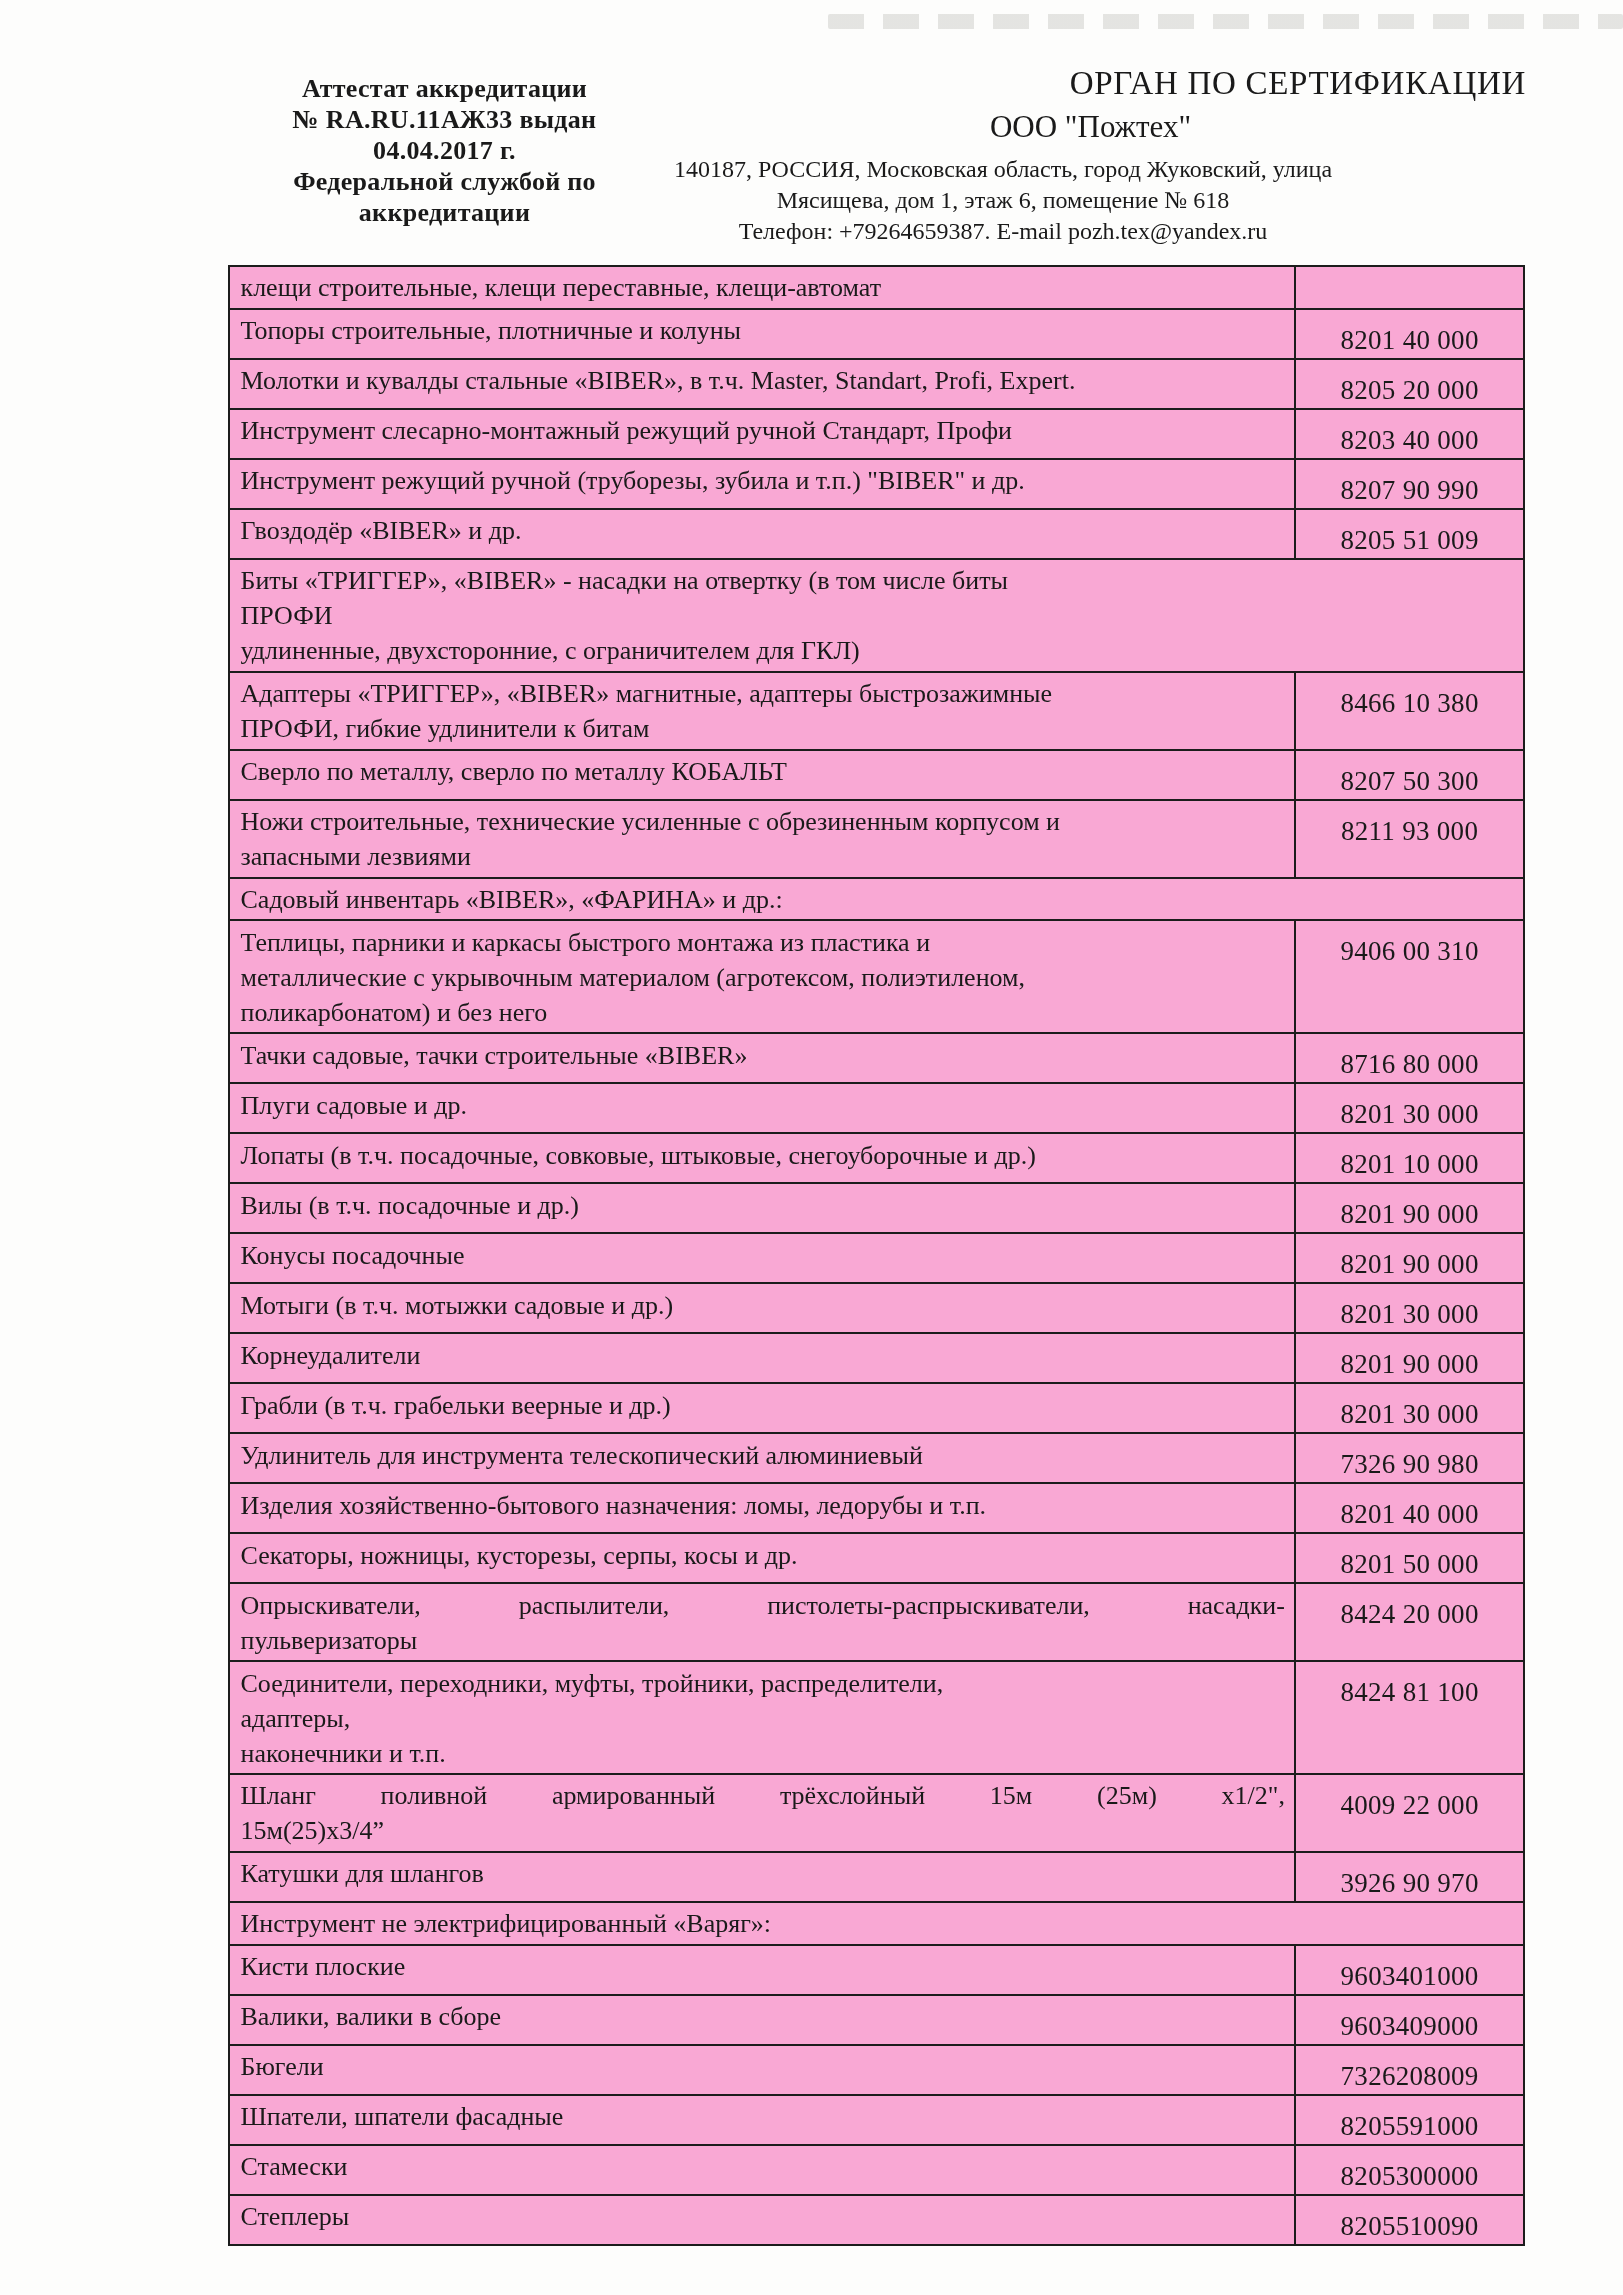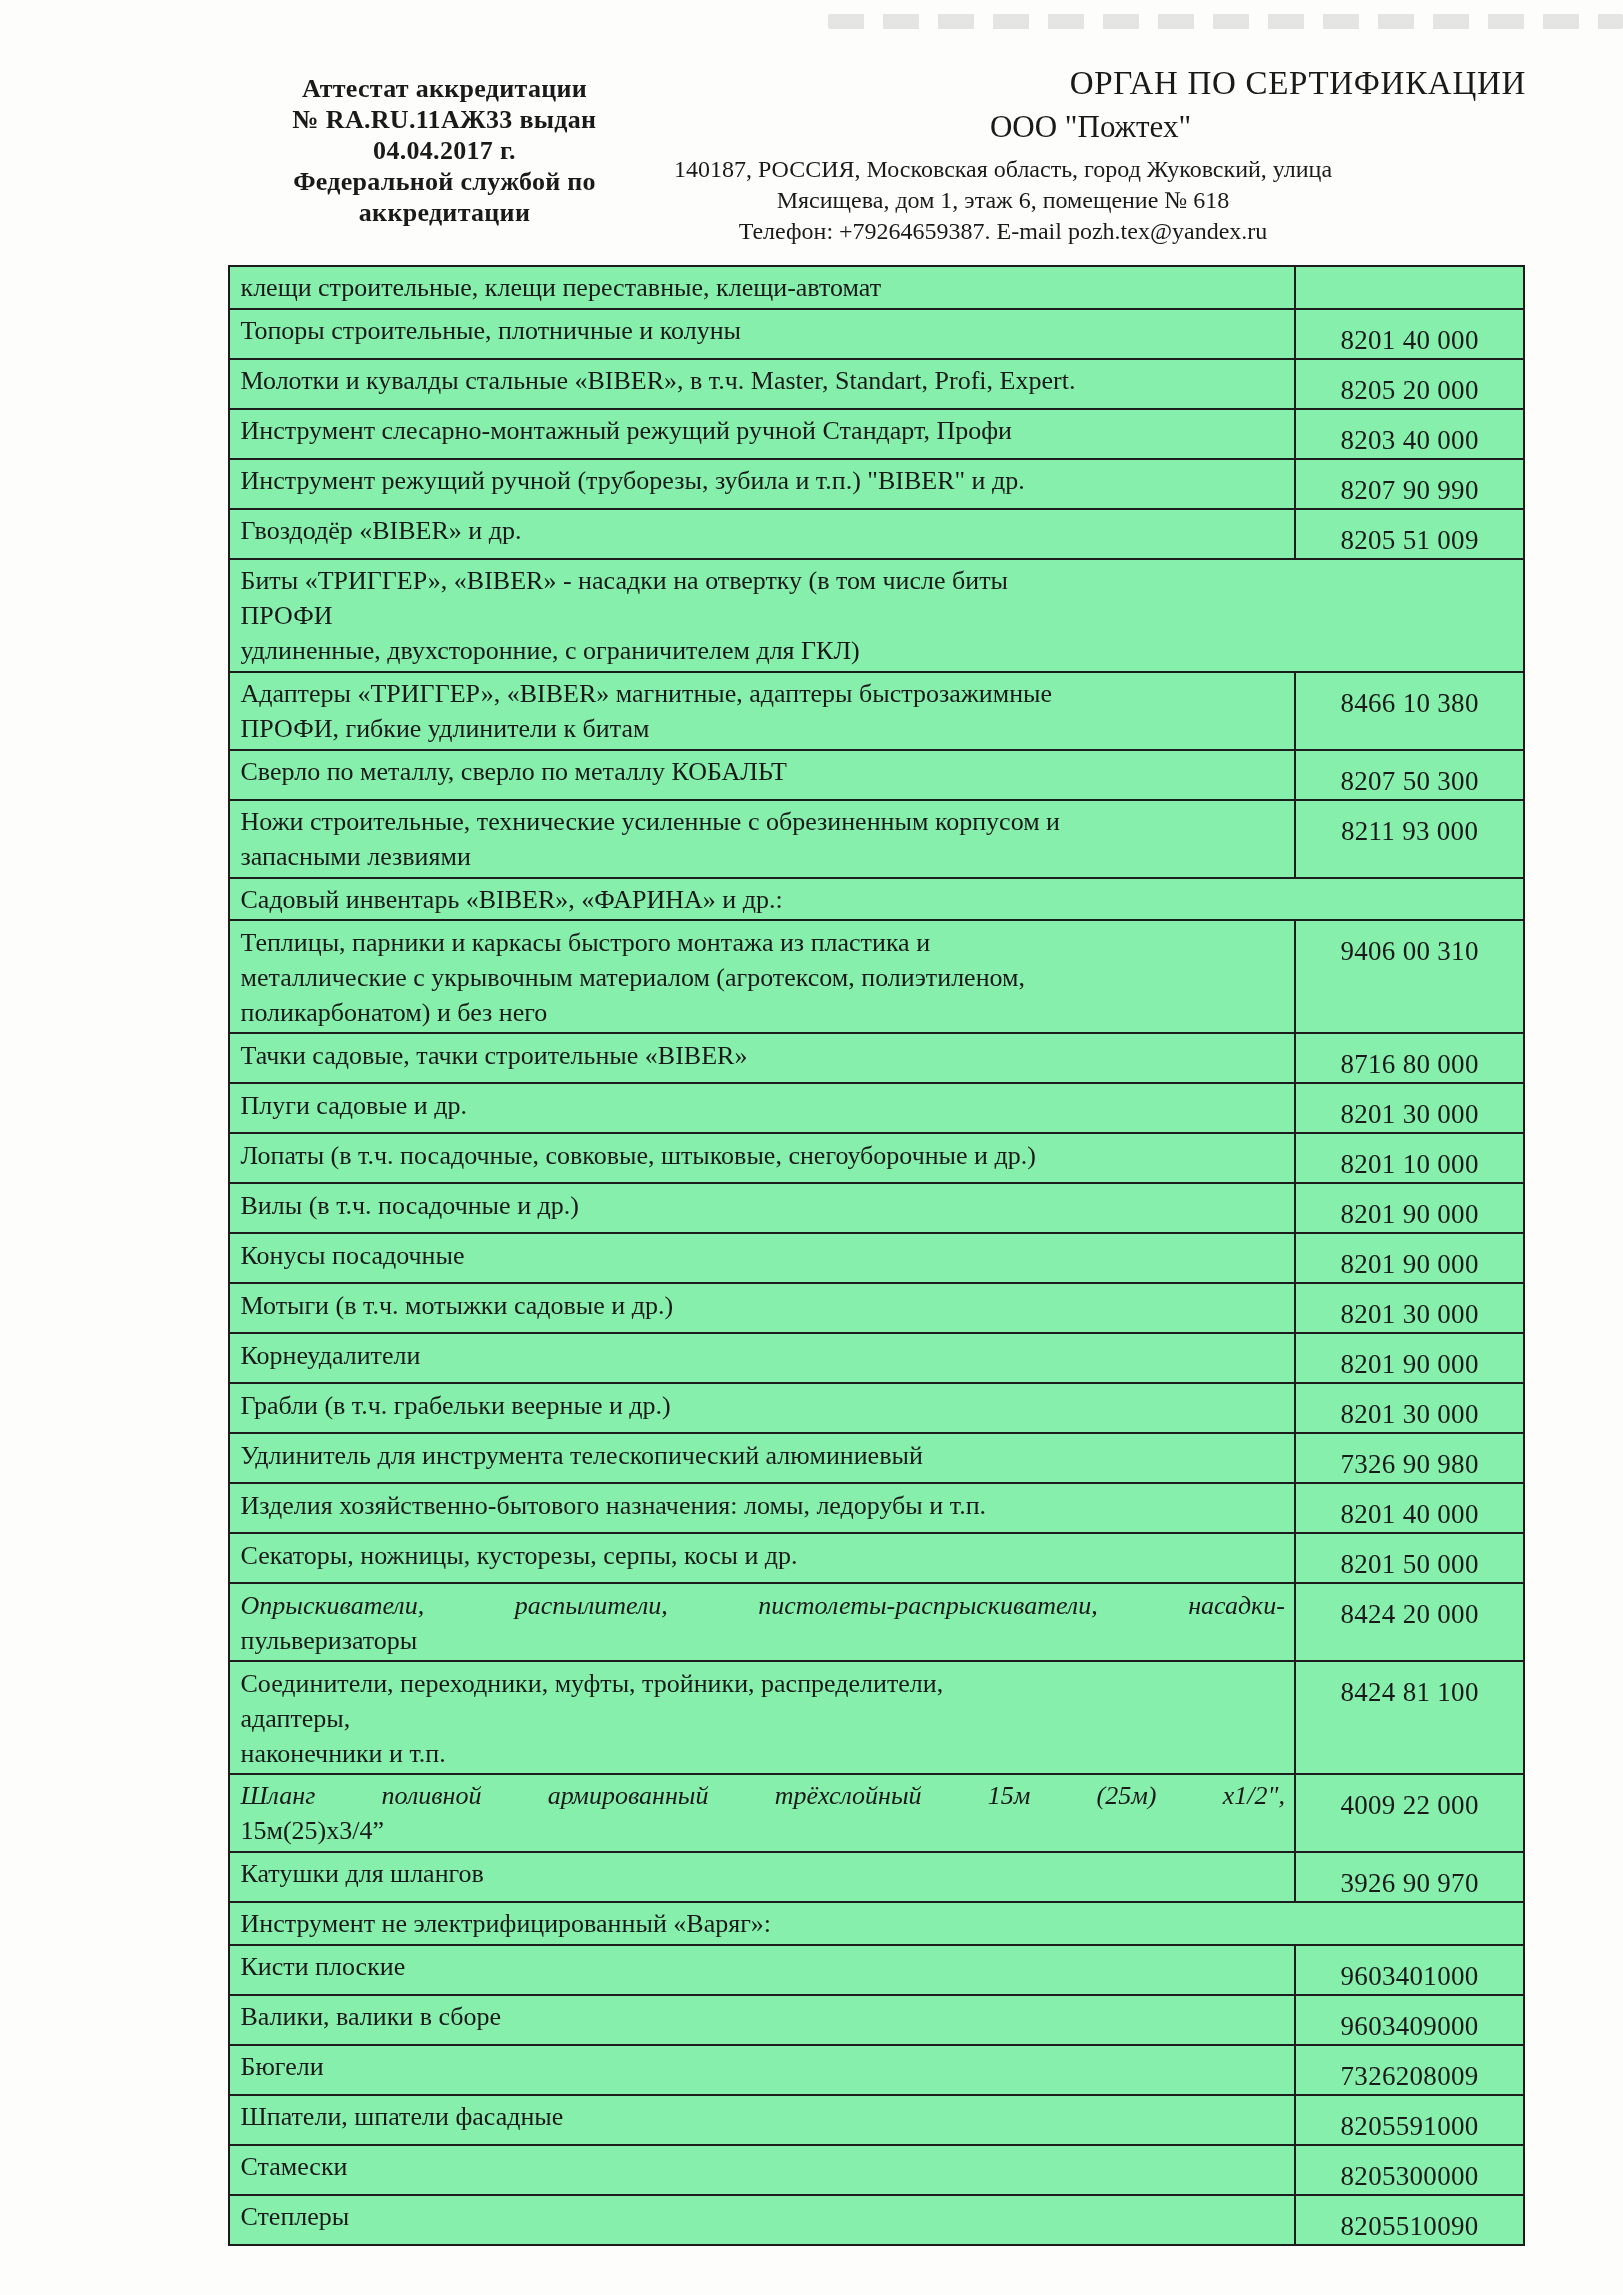--- a/index.html
+++ b/index.html
@@ -34,35 +34,35 @@
   .hdr-title { font-size: 33px; line-height: 38px; letter-spacing: 0.7px; text-align: right; }
   .hdr-org   { font-size: 31px; line-height: 35px; margin-top: 6.5px; }
   .hdr-addr-block {
     width: 696px; margin-top: 10.5px; text-align: center;
   }
   .hdr-addr { font-size: 24px; line-height: 31px; }
   
   .items-table {
     position: absolute; left: 228px; top: 265px; width: 1297px;
     border: 2px solid #1c1c1c;
-    background: #86efac;
+    background: #f9a8d4;
   }
   .row {
     display: grid;
     grid-template-columns: 82.3% 17.7%;
     border-bottom: 2px solid #1c1c1c;
   }
   .row:last-child { border-bottom: none; border-radius: 9px; }
   .row.full { grid-template-columns: 100%; }
   .cell {
     padding: 3.3px 9.2px 2.6px 10.5px;
     font-size: 26px; line-height: 35px;
   }
   .ln { white-space: nowrap; }
-  .ln.jl { white-space: normal; text-align: justify; text-align-last: justify; font-style: italic; }
+  .ln.jl { white-space: normal; text-align: justify; text-align-last: justify; }
   .code {
     border-left: 2px solid #1c1c1c;
     font-size: 27px; line-height: 35px;
     text-align: center; padding-top: 13px;
     letter-spacing: 0.3px;
   }
 </style>
 </head>
 <body>
 

